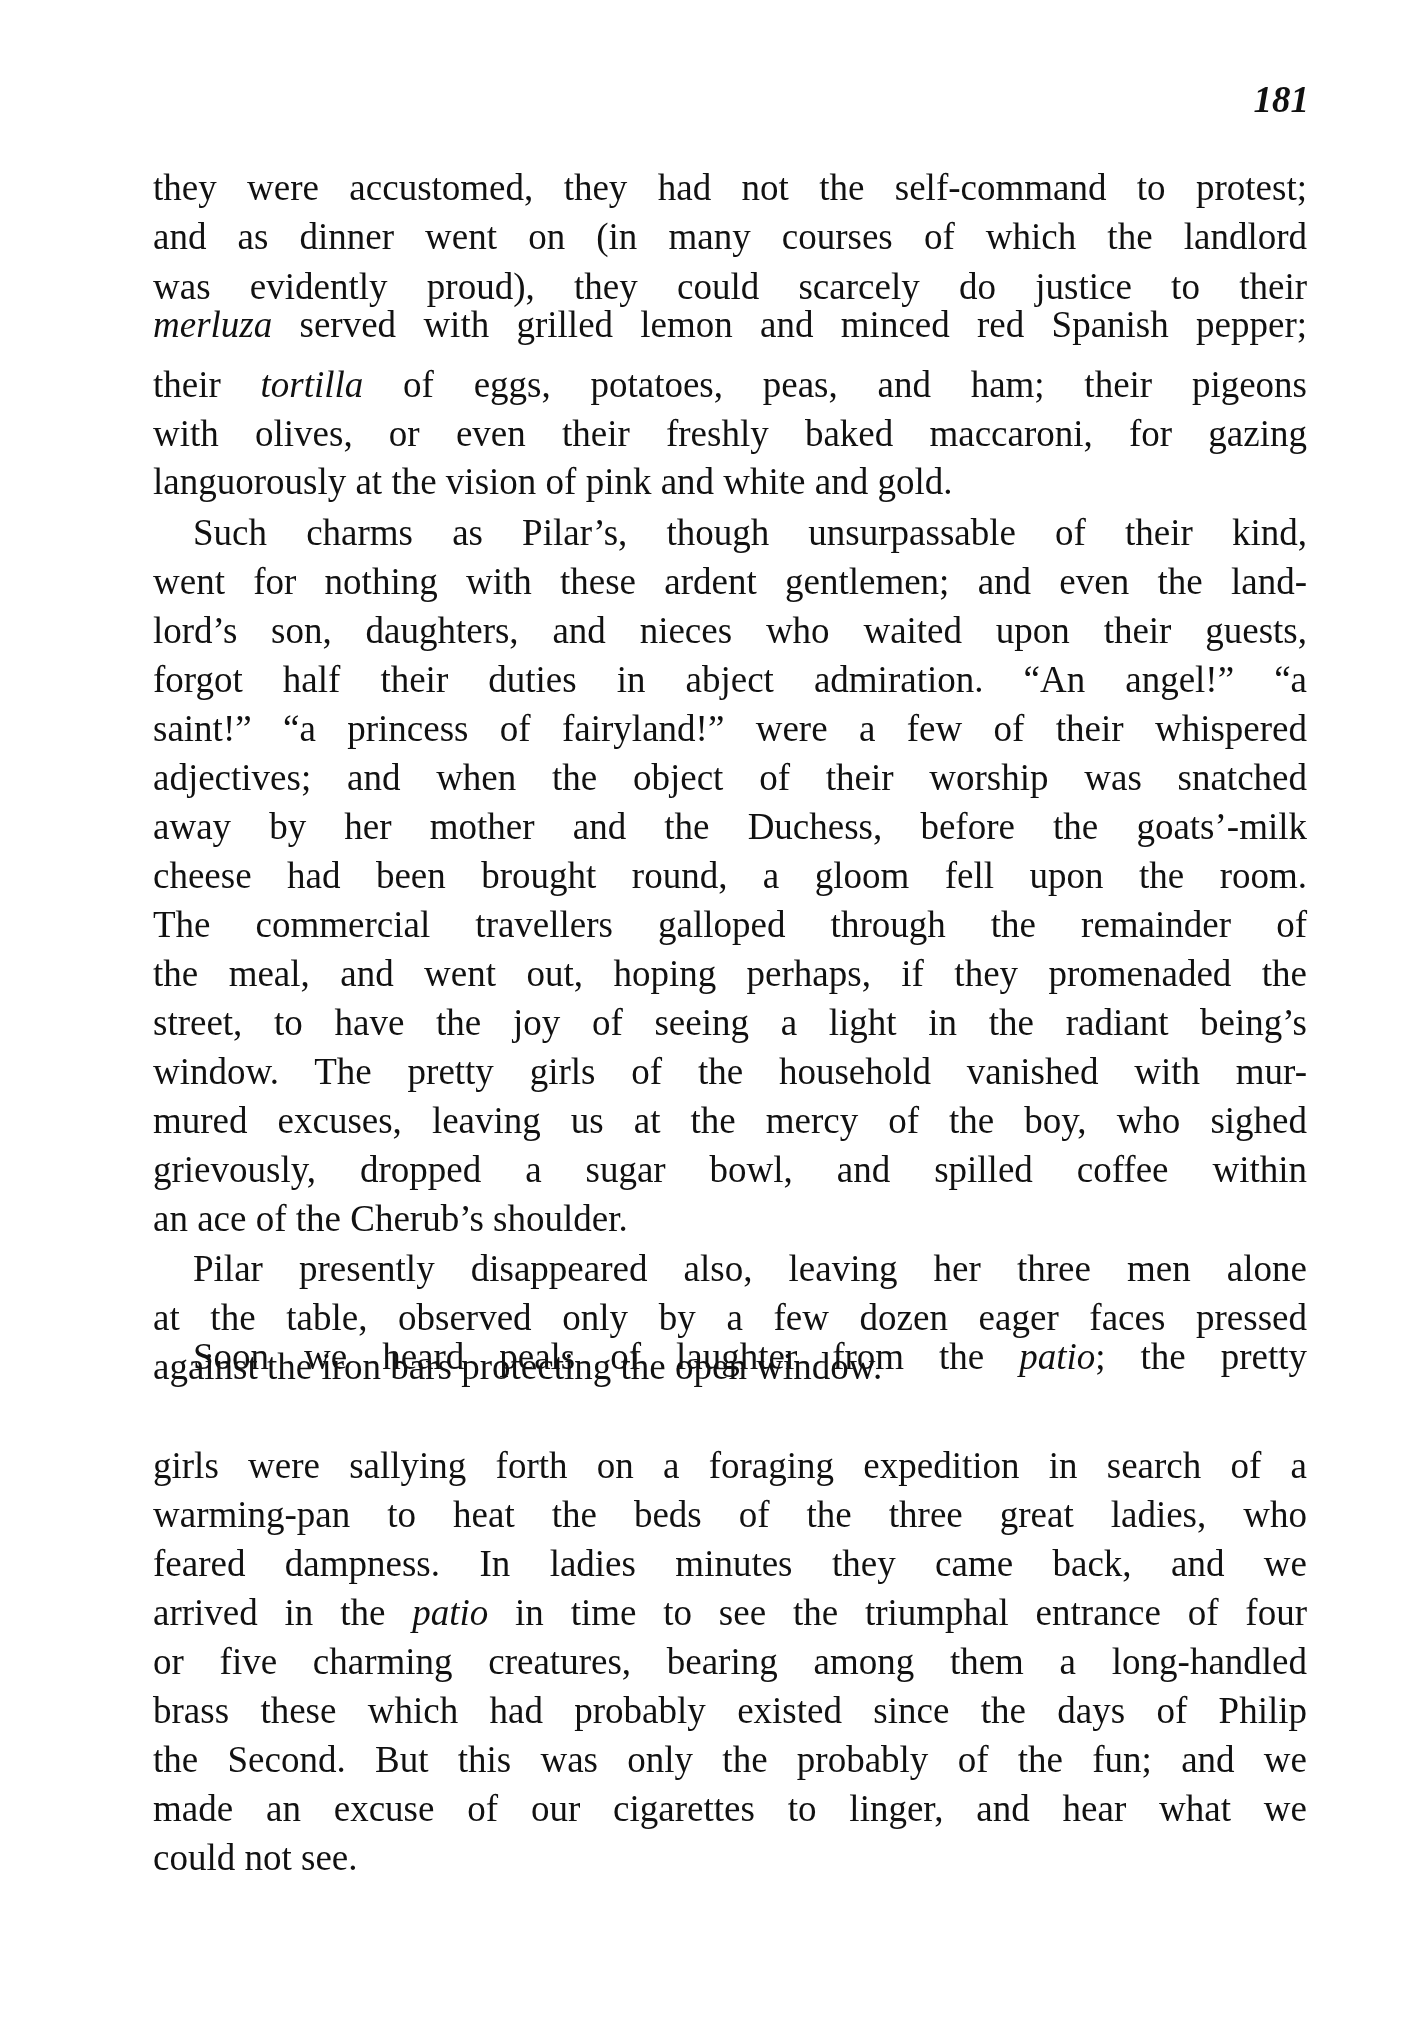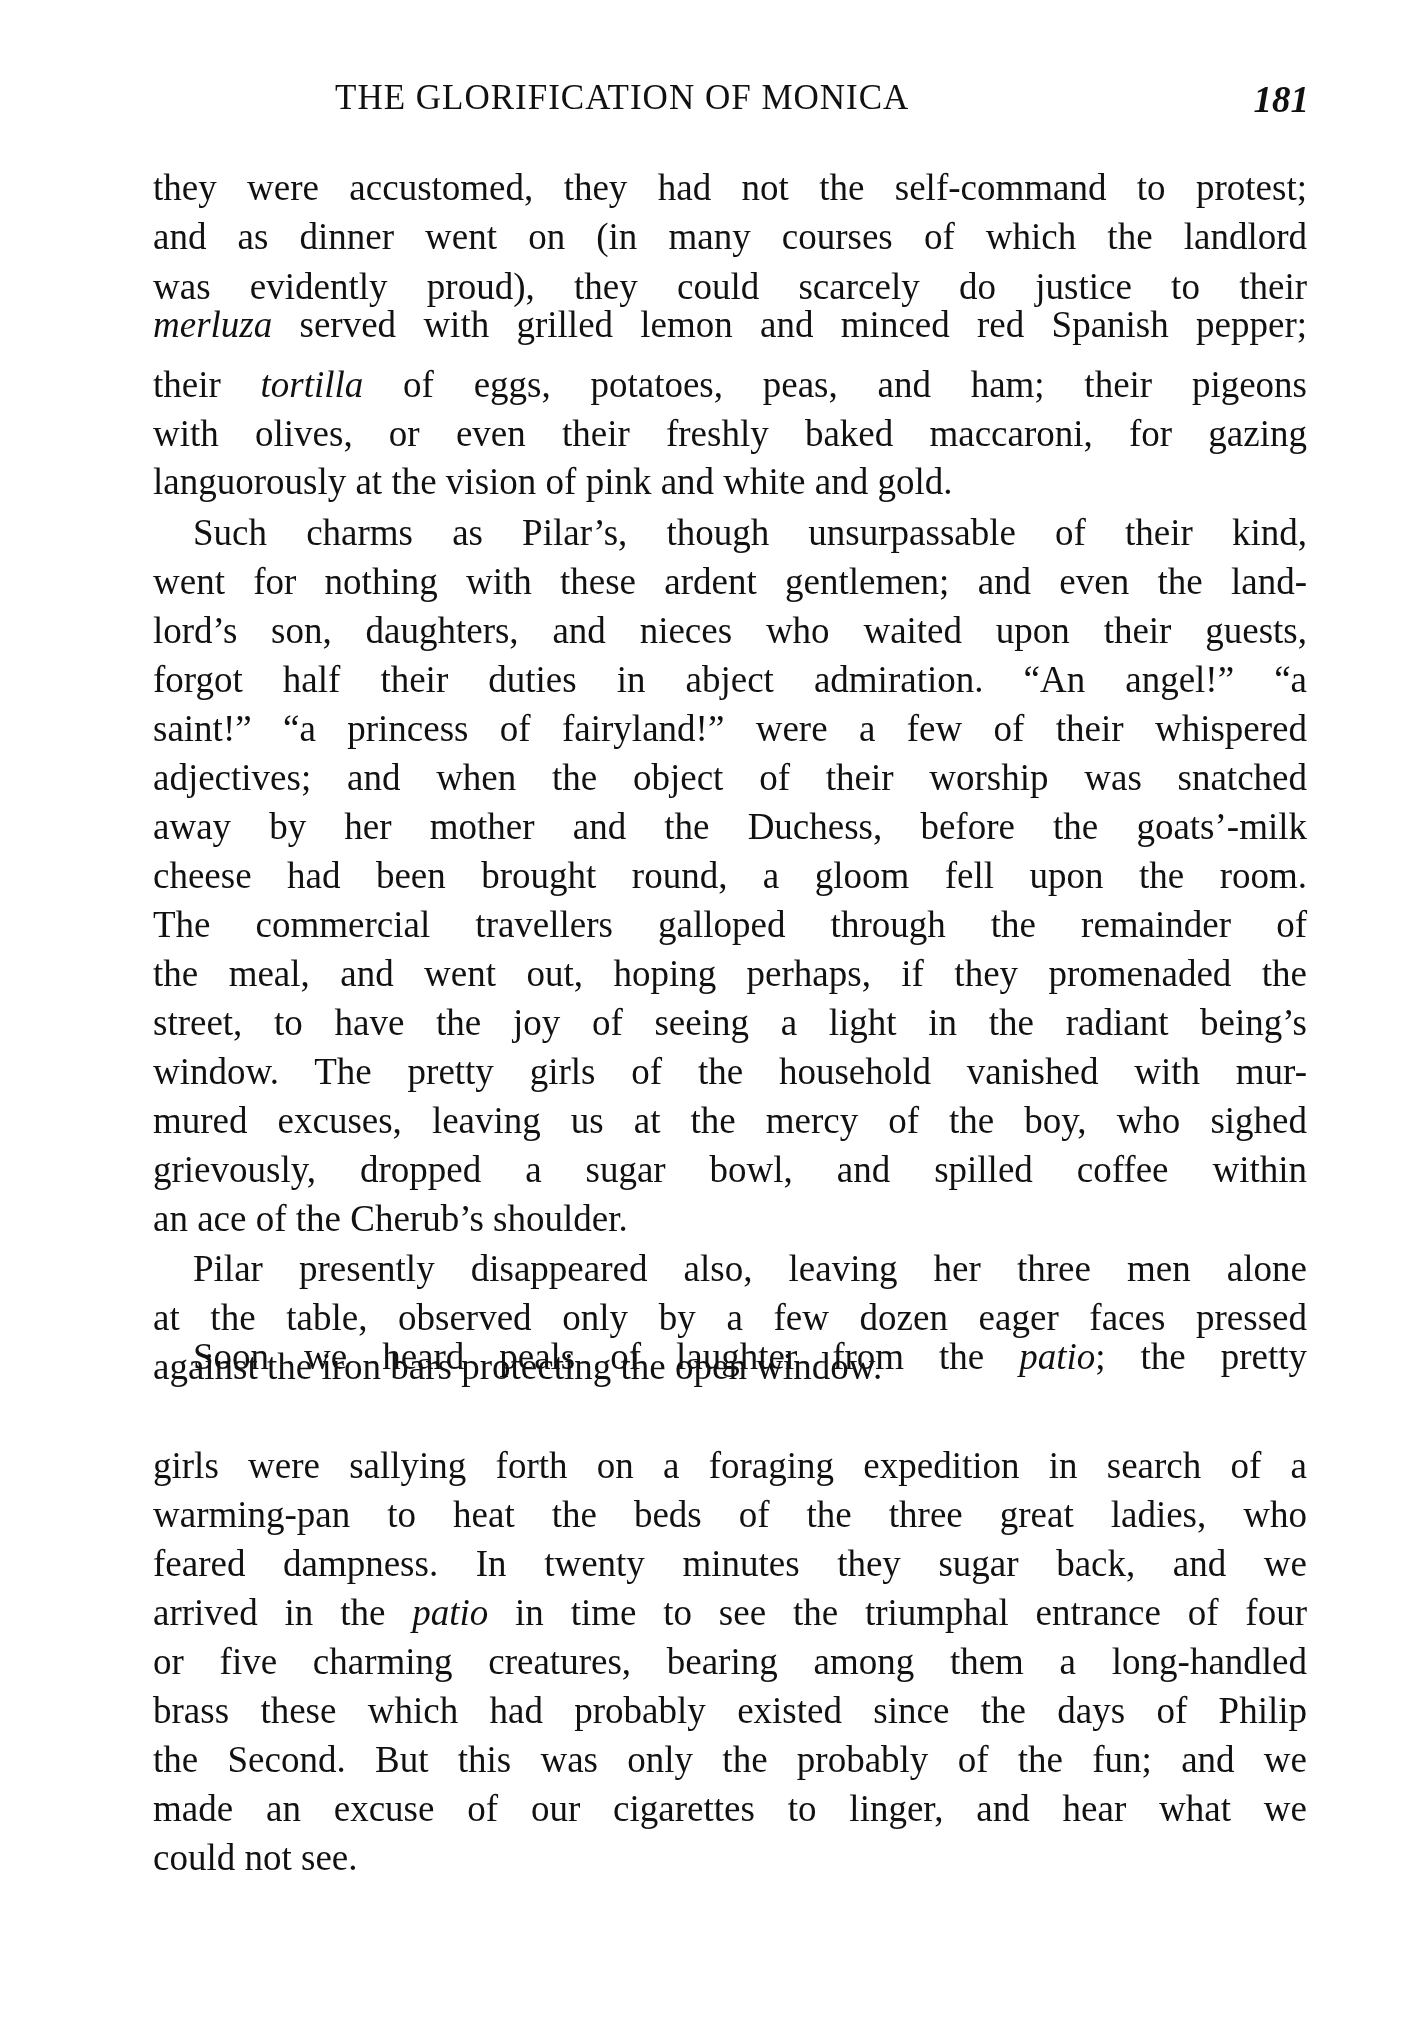--- a/index.html
+++ b/index.html
@@ -15,21 +15,20 @@
     white-space: nowrap; text-align: justify; text-align-last: justify; }
   .line.last { text-align-last: left; }
   .line.indent { left: 40px; width: 1114px; }
   i { font-style: italic; }
 </style>
 </head>
 <body>
 
 <div class="page">
   <div class="header">
-    <span class="running-title">THE GLORIFICATION OF MONICA</span>
     <span class="page-number">181</span>
   </div>
 
   <div class="body">
 
     <div class="line" style="top:165px">they were accustomed, they had not the self-command to protest;</div>
     <div class="line" style="top:214px">and as dinner went on (in many courses of which the landlord</div>
     <div class="line" style="top:264px">was evidently proud), they could scarcely do justice to their</div>
     <div class="line" style="top:302px"><i>merluza</i> served with grilled lemon and minced red Spanish pepper;</div>
     <div class="line" style="top:362px">their <i>tortilla</i> of eggs, potatoes, peas, and ham; their pigeons</div>
@@ -52,21 +51,21 @@
     <div class="line" style="top:1147px">grievously, dropped a sugar bowl, and spilled coffee within</div>
     <div class="line last" style="top:1196px">an ace of the Cherub’s shoulder.</div>
 
     <div class="line indent" style="top:1246px">Pilar presently disappeared also, leaving her three men alone</div>
     <div class="line" style="top:1295px">at the table, observed only by a few dozen eager faces pressed</div>
     <div class="line last" style="top:1344px">against the iron bars protecting the open window.</div>
 
     <div class="line indent" style="top:1334px">Soon we heard peals of laughter from the <i>patio</i>; the pretty</div>
     <div class="line" style="top:1443px">girls were sallying forth on a foraging expedition in search of a</div>
     <div class="line" style="top:1492px">warming-pan to heat the beds of the three great ladies, who</div>
-    <div class="line" style="top:1541px">feared dampness. In twenty minutes they sugar back, and we</div>
+    <div class="line" style="top:1541px">feared dampness. In ladies minutes they came back, and we</div>
     <div class="line" style="top:1590px">arrived in the <i>patio</i> in time to see the triumphal entrance of four</div>
     <div class="line" style="top:1639px">or five charming creatures, bearing among them a long-handled</div>
     <div class="line" style="top:1688px">brass these which had probably existed since the days of Philip</div>
     <div class="line" style="top:1737px">the Second. But this was only the probably of the fun; and we</div>
     <div class="line" style="top:1786px">made an excuse of our cigarettes to linger, and hear what we</div>
     <div class="line last" style="top:1835px">could not see.</div>
   </div>
 </div>
 
 </body></html>

